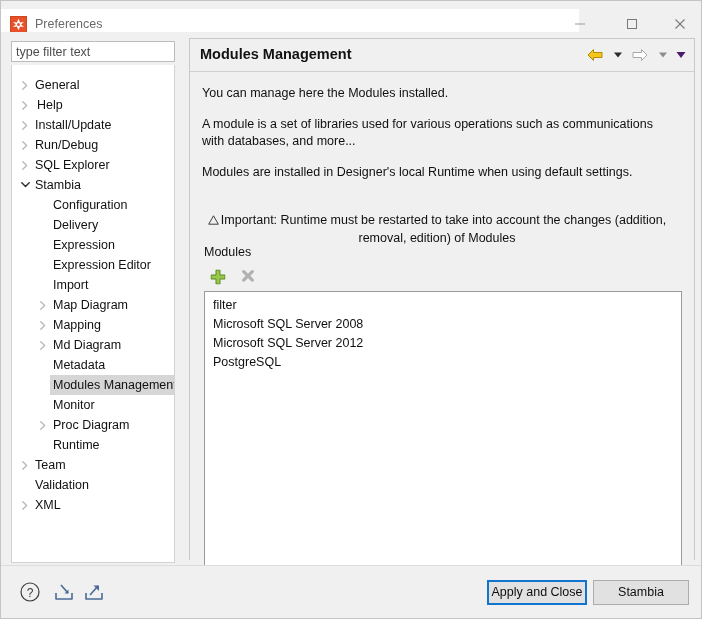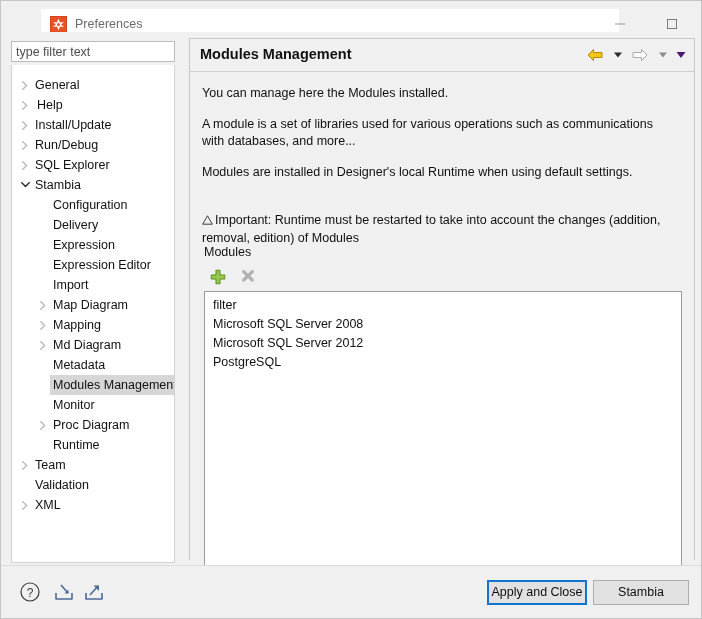--- a/index.html
+++ b/index.html
@@ -22,21 +22,20 @@
     overflow: hidden;
   }
 
   
   .titlebar {
     position: absolute;
     left: 0; top: 8px;
     width: 578px; height: 31px;
     background: #ffffff;
     box-sizing: border-box;
-    margin-left: 40px;
   }
   .app-icon {
     position: absolute;
     left: 9px; top: 7px;
     width: 17px; height: 17px;
     background: #e8502a;
     border: 1px solid #cf4520;
     box-sizing: border-box;
   }
   .app-icon svg { position: absolute; left: 1px; top: 1px; }
@@ -159,21 +158,21 @@
     position: absolute;
     font-size: 12.5px;
     color: #101010;
     line-height: 17px;
     left: 12px;
     white-space: pre-line;
   }
   #p1 { top: 13px; }
   #p2 { top: 44px; width: 470px; }
   #p3 { top: 92px; width: 470px; }
-  #p4 { top: 140px; width: 470px; }
+  #p4 { top: 140px; width: 470px; text-align: center; }
   .warn-icon { display: inline-block; vertical-align: -1px; margin-right: 2px; }
 
   .group-label {
     position: absolute;
     left: 14px; top: 173px;
     font-size: 12.5px;
     color: #101010;
   }
 
   .list-toolbar {

